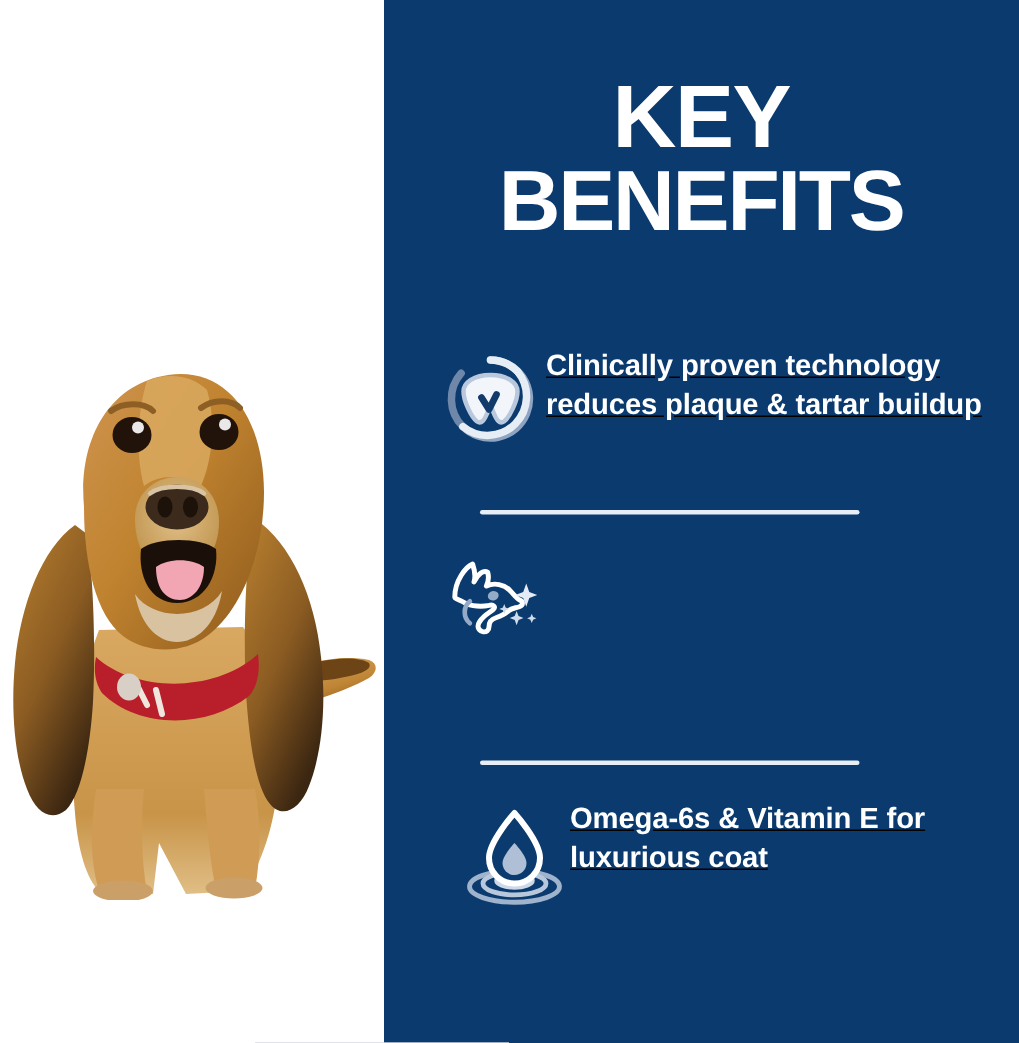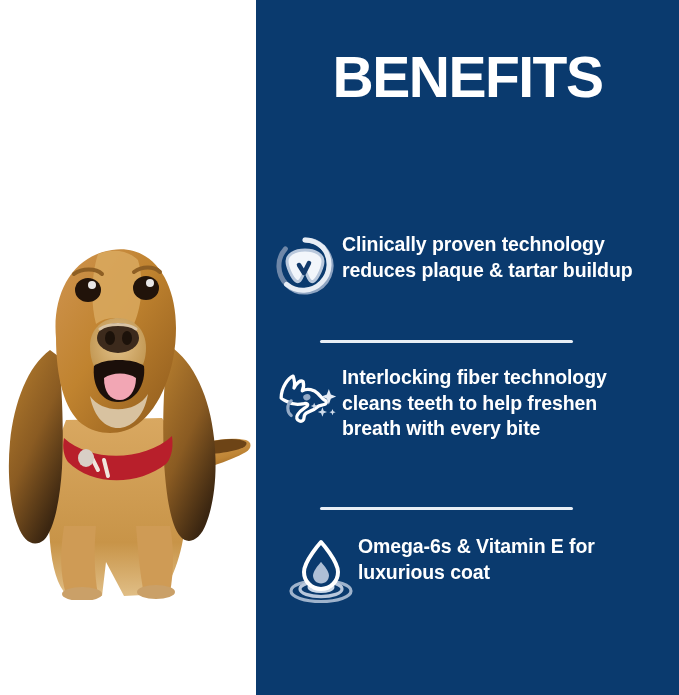--- a/index.html
+++ b/index.html
@@ -34,21 +34,22 @@
     font-family:"Liberation Sans", sans-serif;
   }
   .panel-title .l1{display:block;font-size:59px;}
   .panel-title .l2{display:block;font-size:57px;letter-spacing:-1.5px;}
 
   .benefit-list{
     position:absolute;left:0;top:232px;width:423px;
   }
   .benefit{
     position:relative;display:flex;align-items:flex-start;
-    padding:0 18px 0 16px;
+    padding:0 18px 0 38px;
+    text-decoration:underline;
   }
   .benefit .icon-wrap{
     flex:0 0 66px;width:66px;
     display:flex;align-items:flex-start;justify-content:center;
     padding-top:2px;
   }
   .benefit .btext{
     flex:1 1 auto;color:#ffffff;font-weight:bold;
     font-size:19.5px;line-height:1.32;
     letter-spacing:-0.1px;
@@ -159,20 +160,21 @@
       <path d="M70 268 C96 292 150 292 178 266 C180 280 176 290 172 294
                C144 316 98 316 74 292 C70 286 68 278 70 268 Z" fill="#b81f2b"></path>
       <path d="M96 284 L104 300 M110 290 L114 306" stroke="#f0e6dd" stroke-width="4" stroke-linecap="round"></path>
       <ellipse cx="92" cy="288" rx="8" ry="9" fill="#d8cfc6"></ellipse>
     </svg>
   </div>
 
   <div class="benefits-panel" style="background: rgb(10, 58, 110);">
 
     <div class="panel-title">
+      <span class="l1">KEY</span>
       <span class="l2">BENEFITS</span>
     </div>
 
     <div class="benefit-list">
 
       <div class="benefit row-1">
         <div class="icon-wrap">
           <svg width="64" height="64" viewBox="0 0 64 64">
             <path d="M32 6 a26 26 0 1 1 -18.4 44.4" fill="none" stroke="#8ea4c2" stroke-width="5" stroke-linecap="round"></path>
             <path d="M13.6 50.4 a26 26 0 0 1 -1.2 -35.6" fill="none" stroke="#6f87a8" stroke-width="5" stroke-linecap="round"></path>
@@ -202,21 +204,20 @@
                      C31 44 36 42 38 40 C40 38 38 36 35 37
                      C30 38 22 38 17 35 C13 33 10 32 10 31 Z" fill="none" stroke="#ffffff" stroke-width="3.6" stroke-linejoin="round" stroke-linecap="round"></path>
             <path d="M21 34 C16 38 16 46 21 50" fill="none" stroke="#94aac6" stroke-width="3.4" stroke-linecap="round"></path>
             <ellipse cx="38" cy="30" rx="4" ry="3.4" fill="#94aac6" transform="rotate(-18 38 30)"></ellipse>
             <path d="M62 21 L64.2 27.2 L70 29.4 L64.2 31.6 L62 38 L59.8 31.6 L54 29.4 L59.8 27.2 Z" fill="#e4ebf4"></path>
             <path d="M55 41 L56.4 44.8 L60 46.2 L56.4 47.6 L55 51.4 L53.6 47.6 L50 46.2 L53.6 44.8 Z" fill="#cfdbea"></path>
             <path d="M46 36 L47 38.6 L49.6 39.6 L47 40.6 L46 43.2 L45 40.6 L42.4 39.6 L45 38.6 Z" fill="#cfdbea"></path>
             <path d="M66 43 L67 45.4 L69.4 46.4 L67 47.4 L66 49.8 L65 47.4 L62.6 46.4 L65 45.4 Z" fill="#cfdbea"></path>
           </svg>
         </div>
-        <div class="btext">Interlocking fiber technology cleans teeth to help freshen breath with every bite</div>
       </div>
 
       <div class="gap-b"></div>
       <div class="divider" style="background: rgb(232, 238, 245);"></div>
       <div class="gap-b"></div>
 
       <div class="benefit row-3">
         <div class="icon-wrap">
           <svg width="66" height="70" viewBox="0 0 66 70">
             <ellipse cx="33" cy="55" rx="30" ry="10.5" fill="none" stroke="#9fb3cc" stroke-width="3.2"></ellipse>

